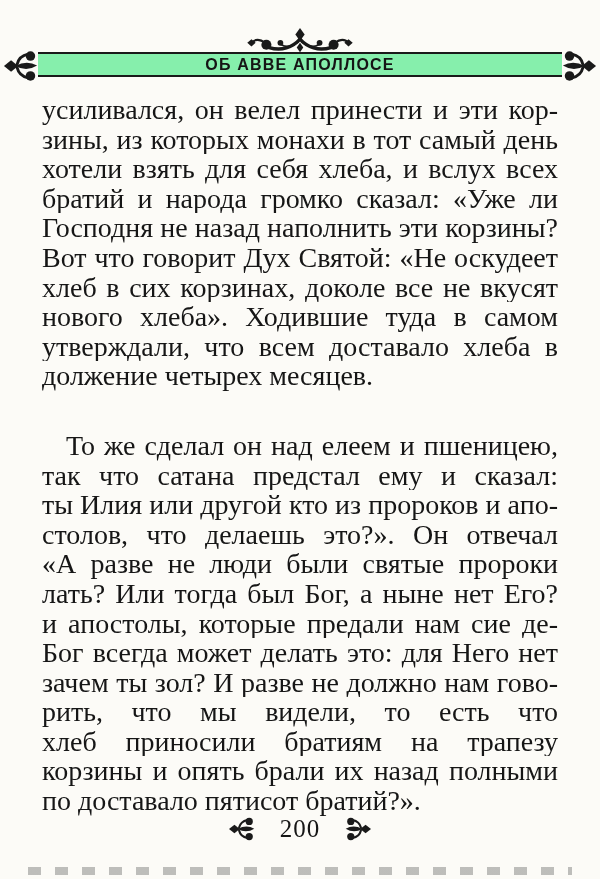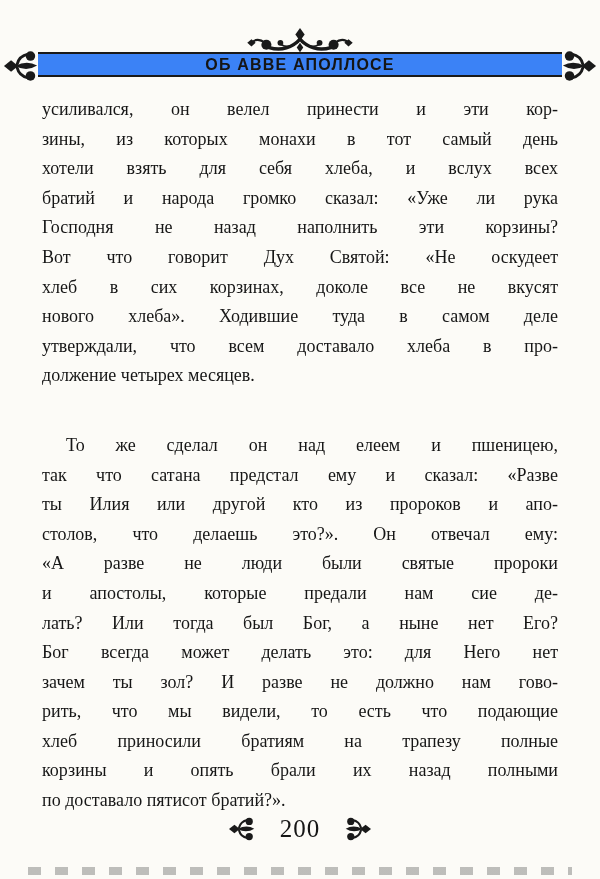--- a/index.html
+++ b/index.html
@@ -18,40 +18,40 @@
     position:absolute;top:27px;left:50%;
     width:116px;height:28px;
     transform:translateX(-50%);
   }
   .rule-band{
     position:absolute;left:38px;right:38px;top:52px;
     height:21px;
     border-top:2.5px solid #1a1a1a;
     border-bottom:2.5px solid #1a1a1a;
     display:flex;align-items:center;justify-content:center;
-    background:#3b82f6;
+    background:#86efac;
     text-align:right;
   }
   .head-title{
     font-family:"Liberation Sans", sans-serif;
     font-weight:bold;
     font-size:16px;
     letter-spacing:1.2px;
     color:#151515;
     transform:translateY(-0.5px);
     white-space:nowrap;
   }
   .fleuron{position:absolute;width:36px;height:36px;top:48px;}
   .fleuron.left{left:3px;}
   .fleuron.right{right:3px;transform:scaleX(-1);}
 
   
   .body-text{
     position:absolute;left:42px;right:42px;top:95px;
-    font-size:18px;
+    font-size:28px;
     color:#161616;
   }
   .line{
     height:29.6px;
     line-height:29.6px;
     text-align:justify;
     text-align-last:justify;
     white-space:normal;
     overflow:hidden;
   }
@@ -146,22 +146,22 @@
       <div class="line">нового хлеба». Ходившие туда в самом деле</div>
       <div class="line">утверждали, что всем доставало хлеба в про-</div>
       <div class="line last">должение четырех месяцев.</div>
     </section>
     <section>
       <div class="line ind">То же сделал он над елеем и пшеницею,</div>
       <div class="line">так что сатана предстал ему и сказал: «Разве</div>
       <div class="line">ты Илия или другой кто из пророков и апо-</div>
       <div class="line">столов, что делаешь это?». Он отвечал ему:</div>
       <div class="line">«А разве не люди были святые пророки</div>
+      <div class="line">лать? Или тогда был Бог, а ныне нет Его?</div>
       <div class="line">и апостолы, которые предали нам сие де-</div>
-      <div class="line">лать? Или тогда был Бог, а ныне нет Его?</div>
       <div class="line">Бог всегда может делать это: для Него нет</div>
       <div class="line">зачем ты зол? И разве не должно нам гово-</div>
       <div class="line">рить, что мы видели, то есть что подающие</div>
       <div class="line">хлеб приносили братиям на трапезу полные</div>
       <div class="line">корзины и опять брали их назад полными</div>
       <div class="line last">по доставало пятисот братий?».</div>
     </section>
   </main>
 
   <footer class="footer">

